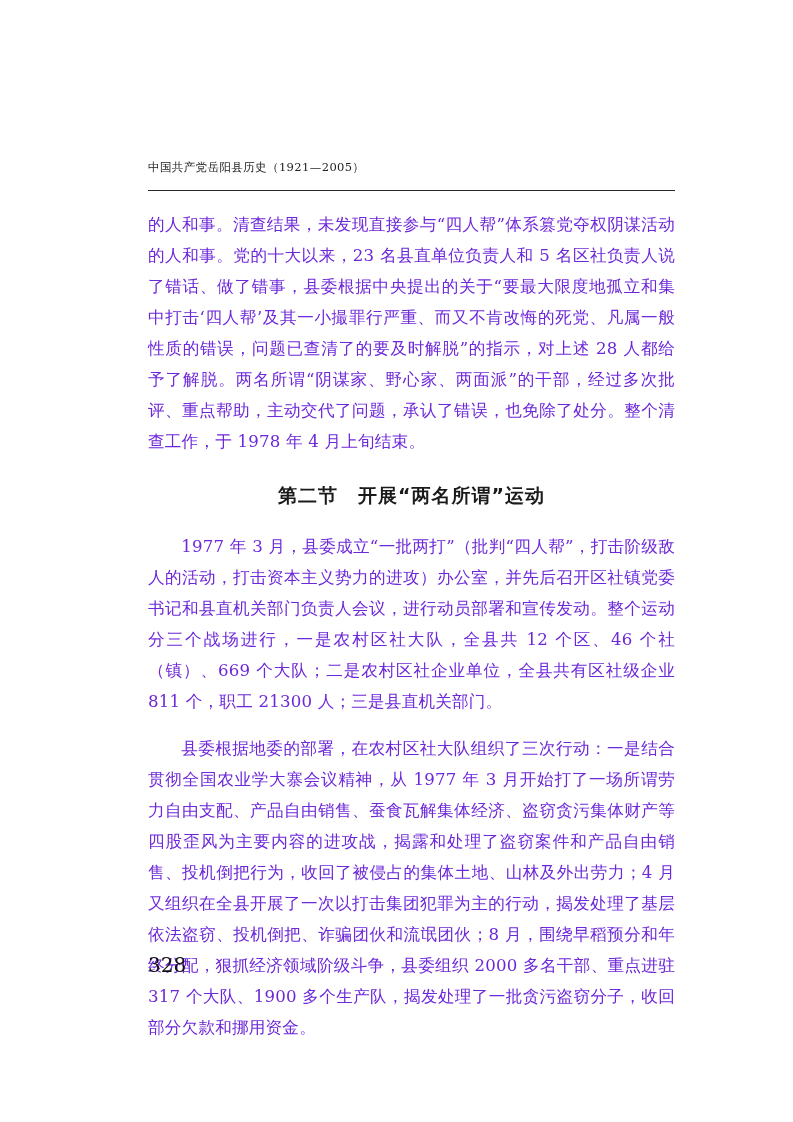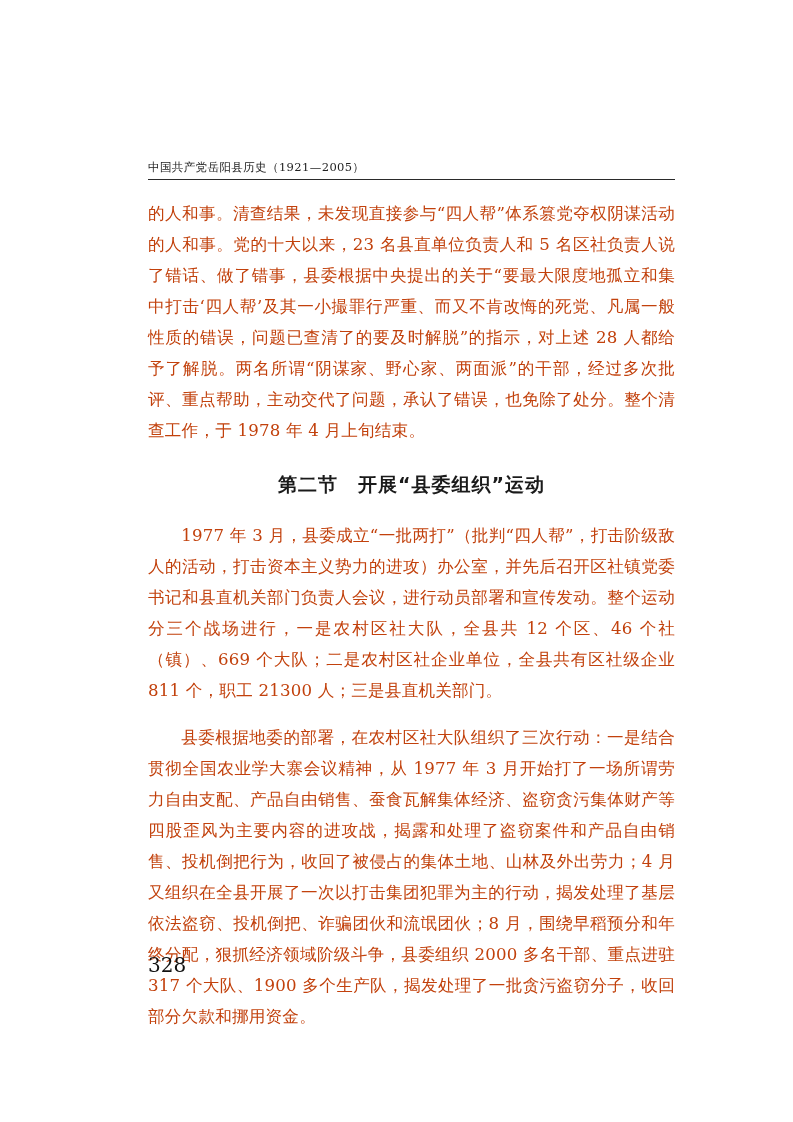--- a/index.html
+++ b/index.html
@@ -21,36 +21,36 @@
     top: 0;
     width: 793px;
     height: 1122px;
     box-sizing: border-box;
     padding: 160px 118px 0 148px;
   }
   .running-head {
     font-size: 11.5px;
     letter-spacing: 0.4px;
     color: #222;
-    margin: 0 0 4px 0;
+    margin: 0 0 15px 0;
     font-family: "DejaVu Serif", "Liberation Serif", serif;
   }
   .rule {
     border: 0;
     border-top: 1px solid #2a2a2a;
     margin: 0 0 18px 0;
     width: 100%;
   }
   .body-text {
     font-size: 16.6px;
     line-height: 31px;
     text-align: justify;
     text-justify: inter-ideograph;
     margin: 0;
-    color: #c2410c;
+    color: #6d28d9;
     letter-spacing: 0.2px;
   }
   .body-text.indent {
     text-indent: 2em;
   }
   .section-title {
     text-align: center;
     font-size: 19px;
     font-weight: bold;
     margin: 26px 0 22px 0;
@@ -72,19 +72,19 @@
 </head>
 <body>
 
 <div class="page">
 
   <div class="running-head">中国共产党岳阳县历史（1921—2005）</div>
   <hr class="rule">
 
   <p class="body-text para">的人和事。清查结果，未发现直接参与“四人帮”体系篡党夺权阴谋活动的人和事。党的十大以来，23 名县直单位负责人和 5 名区社负责人说了错话、做了错事，县委根据中央提出的关于“要最大限度地孤立和集中打击‘四人帮’及其一小撮罪行严重、而又不肯改悔的死党、凡属一般性质的错误，问题已查清了的要及时解脱”的指示，对上述 28 人都给予了解脱。两名所谓“阴谋家、野心家、两面派”的干部，经过多次批评、重点帮助，主动交代了问题，承认了错误，也免除了处分。整个清查工作，于 1978 年 4 月上旬结束。</p>
 
-  <h2 class="section-title">第二节　开展“县委组织”运动</h2>
+  <h2 class="section-title">第二节　开展“两名所谓”运动</h2>
 
   <p class="body-text para indent">1977 年 3 月，县委成立“一批两打”（批判“四人帮”，打击阶级敌人的活动，打击资本主义势力的进攻）办公室，并先后召开区社镇党委书记和县直机关部门负责人会议，进行动员部署和宣传发动。整个运动分三个战场进行，一是农村区社大队，全县共 12 个区、46 个社（镇）、669 个大队；二是农村区社企业单位，全县共有区社级企业 811 个，职工 21300 人；三是县直机关部门。</p>
   <p class="body-text para indent">县委根据地委的部署，在农村区社大队组织了三次行动：一是结合贯彻全国农业学大寨会议精神，从 1977 年 3 月开始打了一场所谓劳力自由支配、产品自由销售、蚕食瓦解集体经济、盗窃贪污集体财产等四股歪风为主要内容的进攻战，揭露和处理了盗窃案件和产品自由销售、投机倒把行为，收回了被侵占的集体土地、山林及外出劳力；4 月又组织在全县开展了一次以打击集团犯罪为主的行动，揭发处理了基层依法盗窃、投机倒把、诈骗团伙和流氓团伙；8 月，围绕早稻预分和年终分配，狠抓经济领域阶级斗争，县委组织 2000 多名干部、重点进驻 317 个大队、1900 多个生产队，揭发处理了一批贪污盗窃分子，收回部分欠款和挪用资金。</p>
 
   <div class="page-number">328</div>
 </div>
 
 </body></html>

